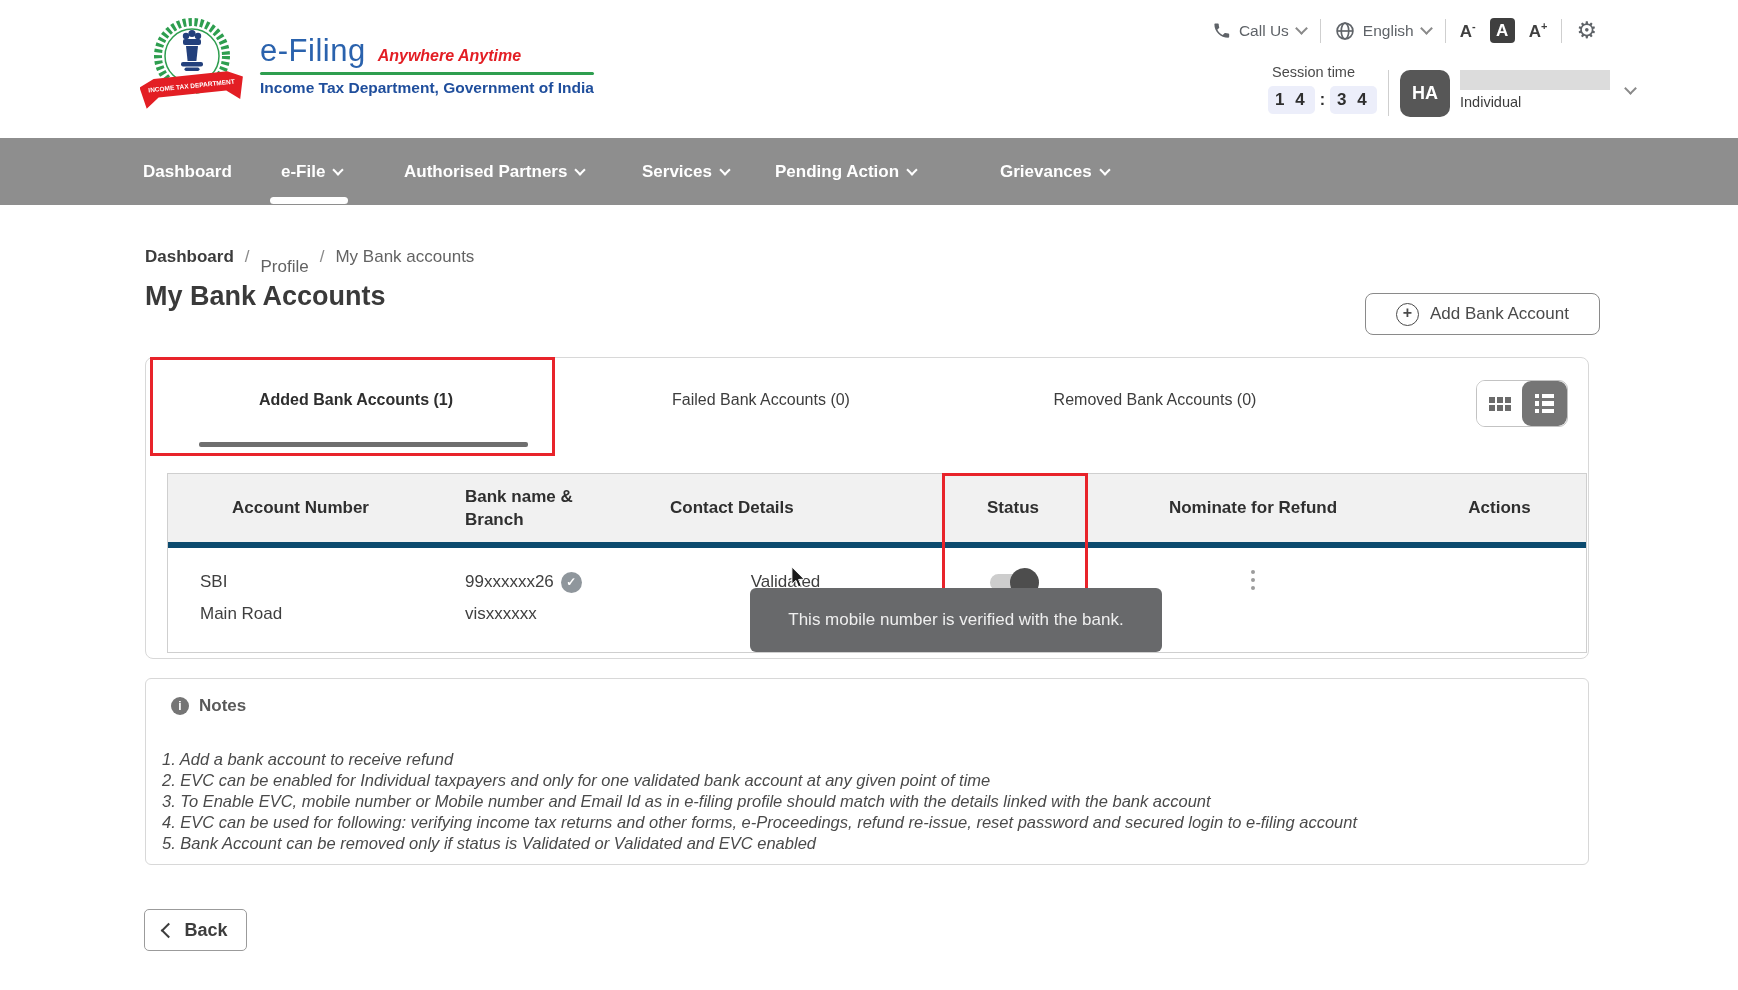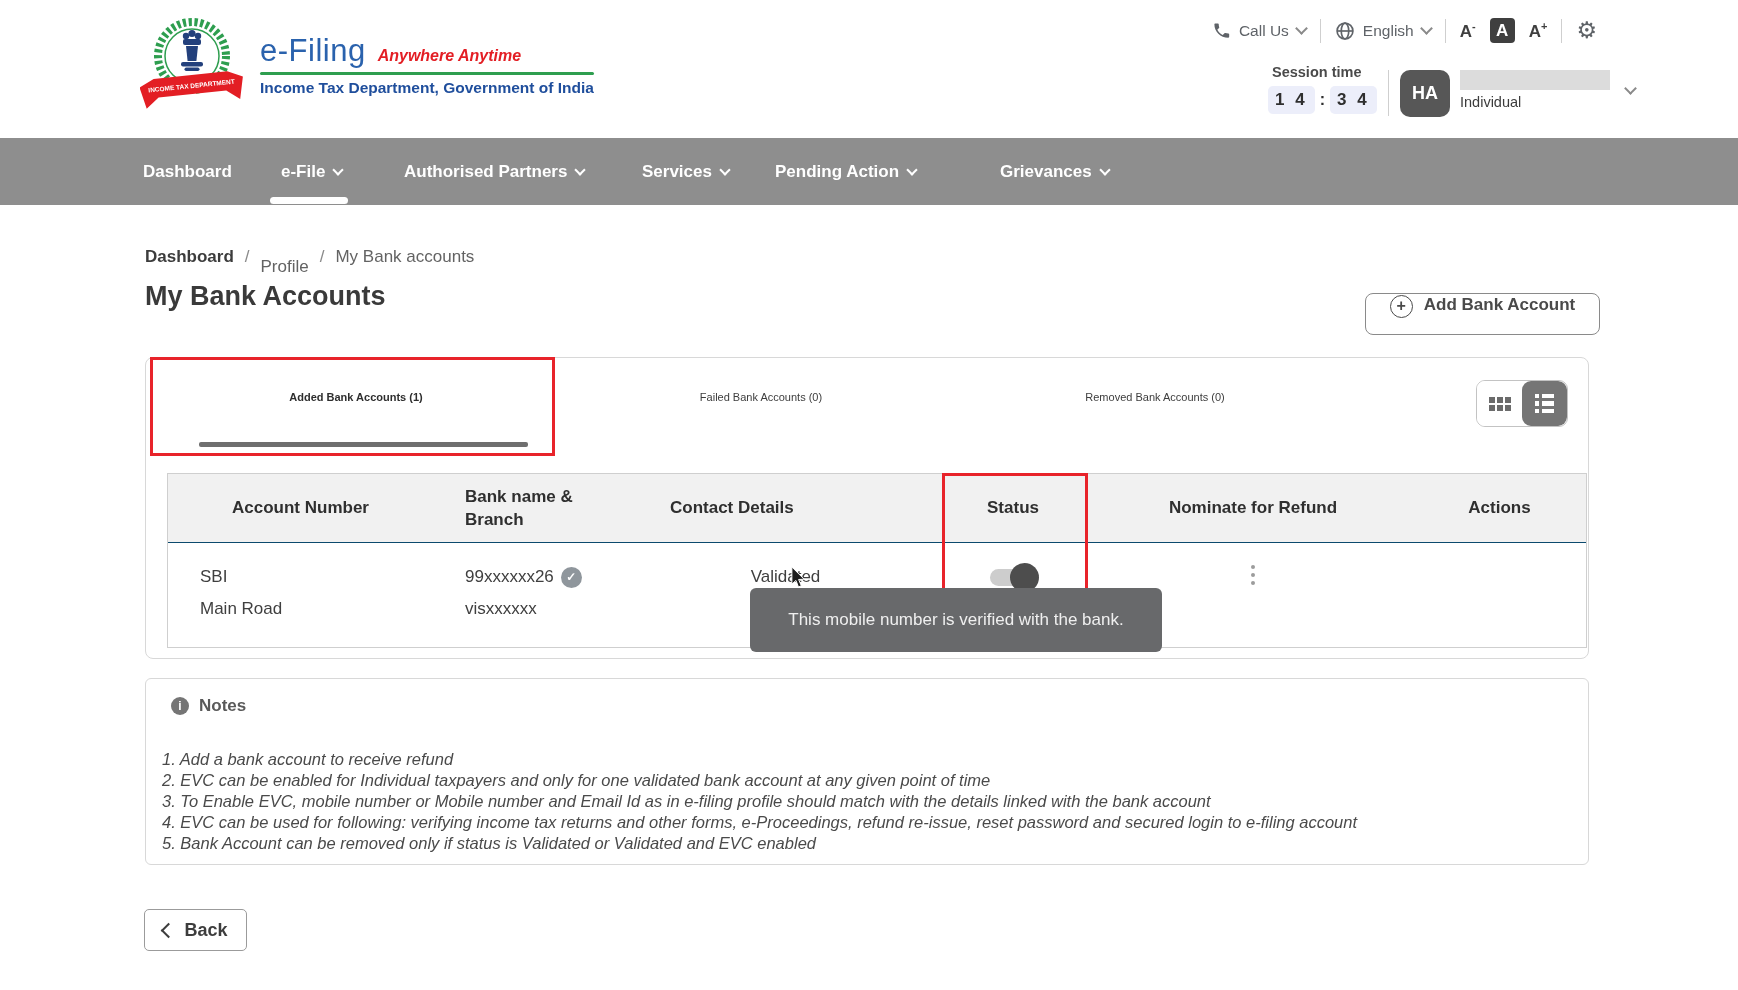--- a/index.html
+++ b/index.html
@@ -21,21 +21,21 @@
   .chev.white{border-color:#fff;width:6px;height:6px;}
   .vsep{width:1px;height:24px;background:#cfcfcf;display:inline-block;}
   .fontsize-group{display:flex;align-items:center;gap:14px;}
   .fs{background:none;border:none;font-family:inherit;font-size:17px;font-weight:700;color:#3f3f3f;
       padding:0;cursor:pointer;line-height:1;}
   .fs sup{font-size:11px;font-weight:700;}
   .fs-active{background:#3f3f3f;color:#fff;border-radius:4px;width:25px;height:25px;}
   .gear{background:none;border:none;cursor:pointer;padding:0;}
   .gear::before{content:"⚙";font-size:23px;color:#5f6368;line-height:1;}
   .session{position:absolute;left:1268px;top:64px;}
-  .session-label{font-size:14.5px;font-weight:700;color:#4a4a4a;margin-left:4px;}
+  .session-label{font-size:14.5px;font-weight:400;color:#4a4a4a;margin-left:4px;}
   .session-digits{display:flex;align-items:center;gap:5px;margin-top:6px;}
   .digit-box{background:#eceefa;border-radius:5px;padding:4px 7px;font-size:17px;font-weight:700;
              letter-spacing:3px;color:#2f2f2f;}
   .colon{font-weight:700;color:#2f2f2f;}
   .hdr .vsep.tall{position:absolute;left:1388px;top:70px;height:46px;}
   .user{position:absolute;left:1400px;top:70px;display:flex;align-items:flex-start;cursor:pointer;}
   .avatar{width:50px;height:47px;border-radius:10px;background:#575757;color:#fff;font-size:18px;
           font-weight:700;display:flex;align-items:center;justify-content:center;}
   .user-meta{margin-left:10px;}
   .user-name-redacted{width:150px;height:20px;background:#dcdcdc;}
@@ -47,45 +47,45 @@
             color:#fff;font-size:17px;font-weight:600;cursor:pointer;}
   .nav-pill{position:absolute;left:270px;top:59px;width:78px;height:7px;background:#fff;border-radius:4px;}
   
   .crumbs{position:absolute;left:145px;top:237px;display:flex;align-items:center;gap:11px;font-size:17px;}
   .crumb-root{font-weight:700;color:#3c3c3c;cursor:pointer;}
   .crumb-mid{color:#636363;cursor:pointer;margin-top:20px;}
   .crumb-cur{color:#636363;}
   .csep{color:#8a8a8a;}
   .title{position:absolute;left:145px;top:281px;margin:0;font-size:27px;font-weight:700;color:#3a3a3a;}
   .add-btn{position:absolute;left:1365px;top:293px;width:235px;height:42px;background:#fff;
-           border:1.5px solid #8a8a8a;border-radius:8px;display:flex;align-items:flex-start;
-           justify-content:center;gap:11px;font-family:inherit;font-size:17px;font-weight:700;
+           border:1.5px solid #8a8a8a;border-radius:8px;display:flex;align-items:center;
+           justify-content:center;gap:11px;font-family:inherit;font-size:17px;font-weight:400;
            color:#4a4a4a;cursor:pointer;}
   .plus-circle{width:21px;height:21px;border:1.7px solid #4a4a4a;border-radius:50%;
                display:flex;align-items:center;justify-content:center;}
   .plus-circle::before{content:"+";font-size:16px;font-weight:700;color:#4a4a4a;margin-top:-2px;}
   
   .card{position:absolute;background:#fff;border:1px solid #d8d8d8;border-radius:8px;}
   .card.accounts{left:145px;top:357px;width:1442px;height:300px;}
-  .tab{position:absolute;top:33px;transform:translateX(-50%);font-size:11px;color:#3d3d3d;
+  .tab{position:absolute;top:33px;transform:translateX(-50%);font-size:16px;color:#3d3d3d;
        cursor:pointer;white-space:nowrap;}
   .tab .active-label{font-weight:700;color:#2e2e2e;}
   .tab-underline{position:absolute;left:53px;top:84px;width:329px;height:5px;background:#6f6f6f;border-radius:2px;}
   .view-toggle{position:absolute;left:1330px;top:22px;width:90px;height:45px;border:1px solid #c3c3c3;
                border-radius:9px;display:flex;overflow:hidden;}
   .vt-btn{flex:1;background:#fff;border:none;display:flex;align-items:center;justify-content:center;cursor:pointer;}
   .vt-btn.vt-list{background:#757575;border-radius:9px;}
   .grid-icon{display:grid;grid-template-columns:repeat(3,6px);grid-auto-rows:6px;gap:2px;}
   .grid-icon b{background:#6b6b6b;}
   .list-icon{display:flex;flex-direction:column;gap:3px;}
   .list-icon b{width:19px;height:4.5px;
      background:linear-gradient(to right,#fff 0 4.5px,rgba(0,0,0,0) 4.5px 7px,#fff 7px 100%);}
   .table{position:absolute;left:21px;top:115px;width:1420px;border:1px solid #cfcfcf;box-sizing:border-box;}
   .thead{display:grid;grid-template-columns:265px 205px 295px 160px 320px 173px;height:68px;
-         background:#f1f1f1;border-bottom:1px solid #0c4a6e;align-items:center;
+         background:#f1f1f1;border-bottom:6px solid #0c4a6e;align-items:center;
          font-size:17px;font-weight:700;color:#2f2f2f;}
   .trow{display:grid;grid-template-columns:265px 205px 295px 160px 320px 173px;height:104px;
         font-size:17px;color:#3f3f3f;}
   .th-c,.td-c{text-align:center;}
   .th-l,.td-l{text-align:left;padding-left:32px;}
   .wrapnarrow{display:inline-block;max-width:120px;line-height:23px;}
   .td{padding-top:18px;box-sizing:border-box;line-height:32px;}
   .mobile-line{display:flex;align-items:center;line-height:22px;height:32px;}
   .check{width:21px;height:21px;border-radius:50%;background:#8f969c;color:#fff;display:inline-flex;
          align-items:center;justify-content:center;margin-left:7px;cursor:pointer;}

